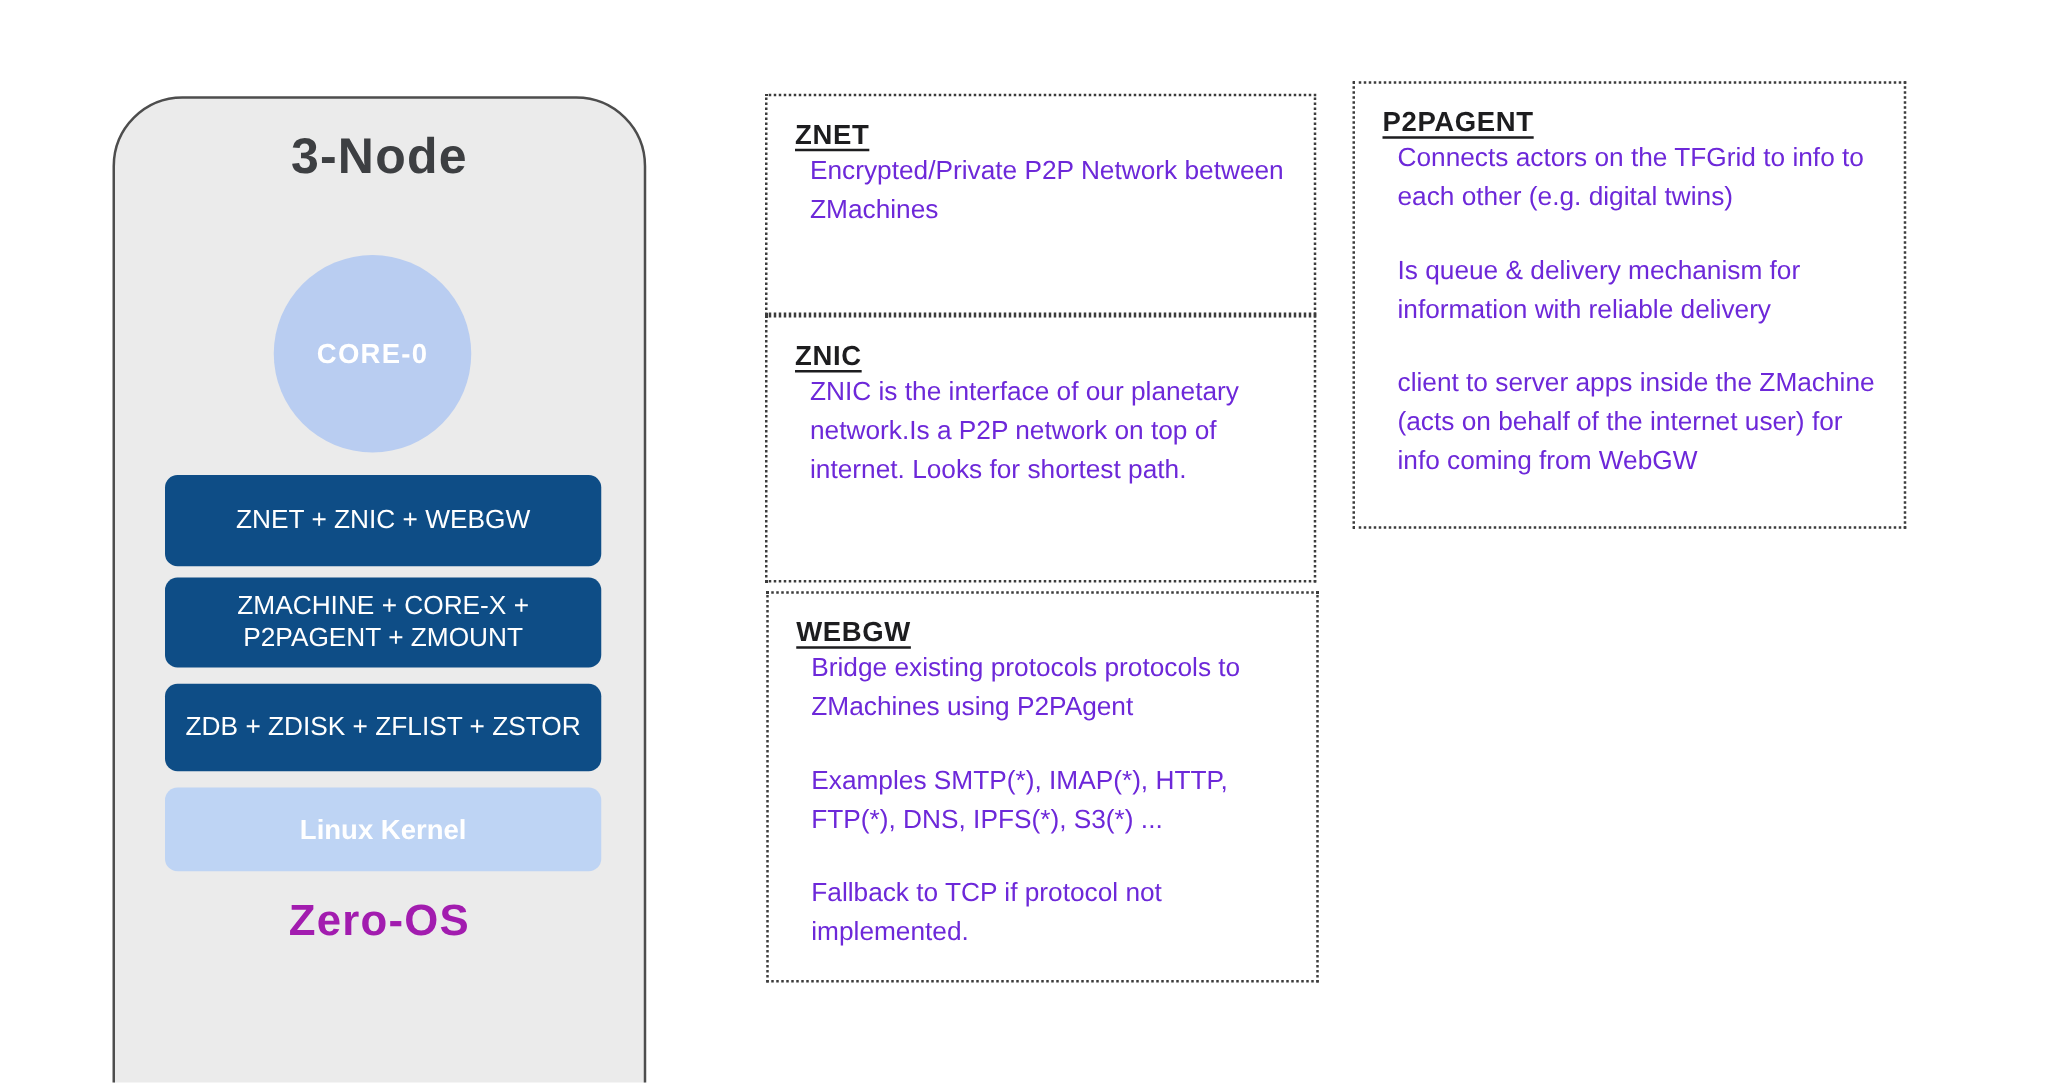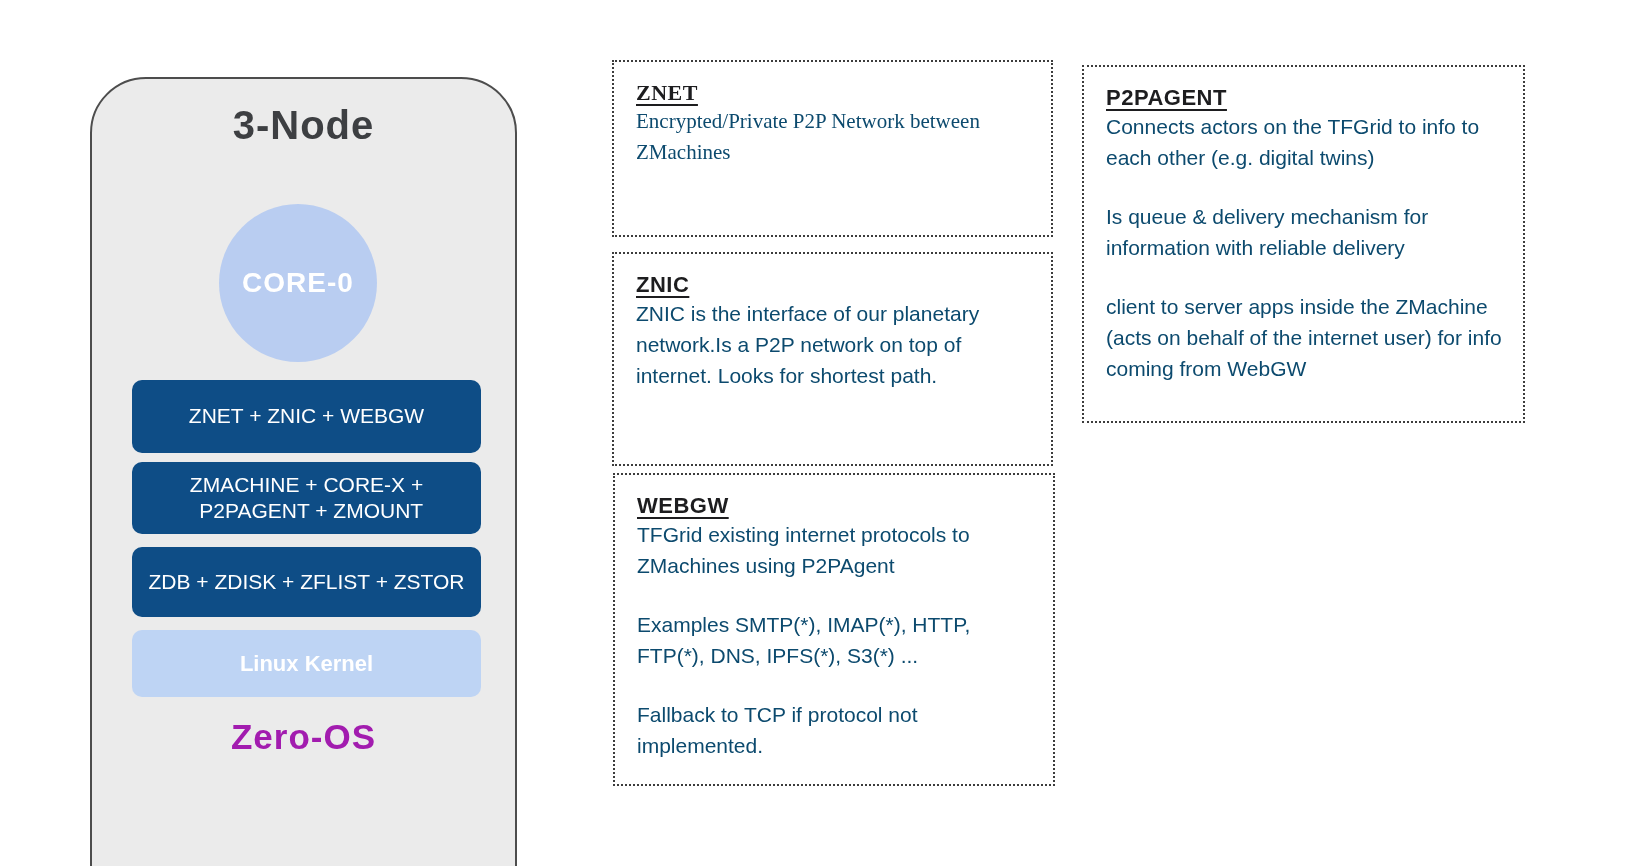--- a/index.html
+++ b/index.html
@@ -20,55 +20,55 @@
   .node-title{
     position:absolute;left:0;right:0;top:24px;text-align:center;
     font-size:40px;font-weight:bold;color:#3d3f42;letter-spacing:1px;
   }
   .core-circle{
     position:absolute;left:127px;top:125px;width:158px;height:158px;
     border-radius:50%;background:#b9cdf1;
     display:flex;align-items:center;justify-content:center;
   }
   .core-circle span{
-    color:#ffffff;font-weight:bold;font-size:28px;letter-spacing:1px;
+    color:#ffffff;font-weight:bold;font-size:22px;letter-spacing:1px;
   }
   .stack-box{
     position:absolute;left:40px;width:349px;border-radius:10px;
     display:flex;align-items:center;justify-content:center;text-align:center;
     box-sizing:border-box;
   }
   .stack-box span{white-space:pre-line;line-height:1.25;}
-  .stack-dark{background:#0e4d86;color:#ffffff;font-size:21px;text-align:right;}
+  .stack-dark{background:#0e4d86;color:#ffffff;font-size:21px;}
   .stack-light{background:#bed4f4;color:#ffffff;font-size:22px;font-weight:bold;justify-content:center;}
   .s1{top:301px;height:73px;}
   .s2{top:383px;height:72px;}
   .s3{top:468px;height:70px;}
   .s4{top:551px;height:67px;}
   .os-label{
     position:absolute;left:0;right:0;top:638px;text-align:center;
     font-size:35px;font-weight:bold;color:#a21caf;letter-spacing:1px;
   }
 
   
   .note{
     position:absolute;border:2px dotted #3c3c3c;box-sizing:border-box;
     padding:14px 20px 10px 22px;background:#ffffff;
   }
-  .note-znet{left:612px;top:60px;width:441px;height:177px;font-family:Liberation Serif, serif;}
+  .note-znet{left:612px;top:75px;width:441px;height:177px;}
   .note-znic{left:612px;top:252px;width:441px;height:214px;}
   .note-webgw{left:613px;top:473px;width:442px;height:313px;}
   .note-p2pagent{left:1082px;top:65px;width:443px;height:358px;}
   .note-title{
     display:inline-block;font-size:22px;font-weight:bold;color:#1d1d1f;
     text-decoration:underline;text-underline-offset:4px;letter-spacing:.5px;
     margin-top:4px;
   }
   .note p{
-    margin:0 0 28px 0;font-size:21px;line-height:31px;color:#0c4a6e;
+    margin:0 0 28px 12px;font-size:21px;line-height:31px;color:#6d28d9;
   }
   .gap-lg{margin-top:26px;}
   .gap-sm{margin-top:7px;}
 </style>
 </head>
 <body>
 
 <div class="canvas">
 
   <div class="node-box">
@@ -100,21 +100,21 @@
     <p class="gap-lg">Encrypted/Private P2P Network between ZMachines</p>
   </div>
 
   <div class="note note-znic">
     <div class="note-title">ZNIC</div><br>
     <p class="gap-sm">ZNIC is the interface of our planetary network.Is a P2P network on top of internet. Looks for shortest path.</p>
   </div>
 
   <div class="note note-webgw">
     <div class="note-title">WEBGW</div><br>
-    <p class="gap-sm">TFGrid existing internet protocols to ZMachines using P2PAgent</p>
+    <p class="gap-sm">Bridge existing protocols protocols to ZMachines using P2PAgent</p>
     <p>Examples SMTP(*), IMAP(*), HTTP, FTP(*), DNS, IPFS(*), S3(*) ...</p>
     <p>Fallback to TCP if protocol not implemented.</p>
   </div>
 
   <div class="note note-p2pagent">
     <div class="note-title">P2PAGENT</div><br>
     <p class="gap-lg">Connects actors on the TFGrid to info to each other (e.g. digital twins)</p>
     <p>Is queue &amp; delivery mechanism for information with reliable delivery</p>
     <p>client to server apps inside the ZMachine (acts on behalf of the internet user) for info coming from WebGW</p>
   </div>

